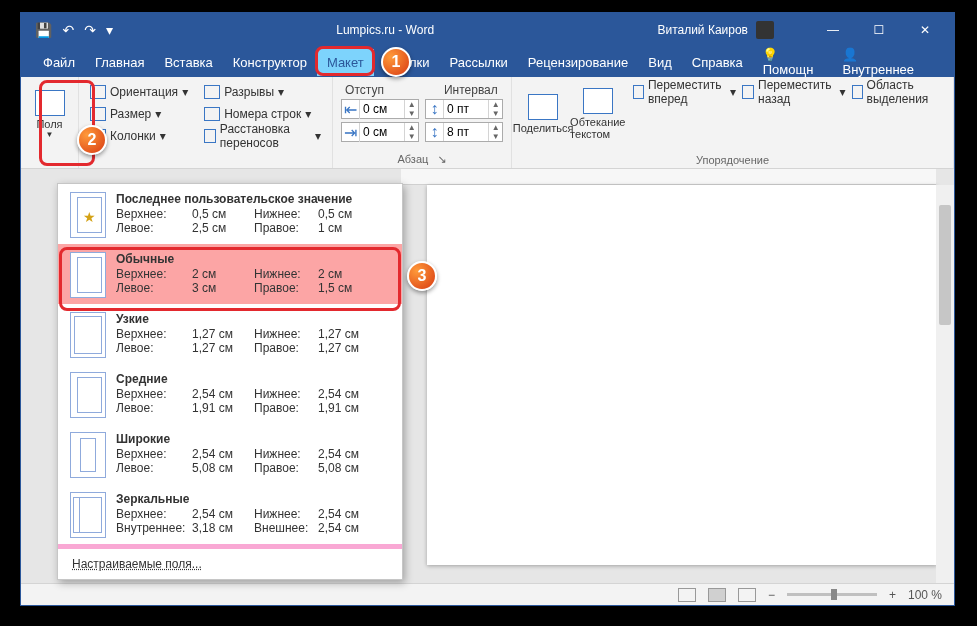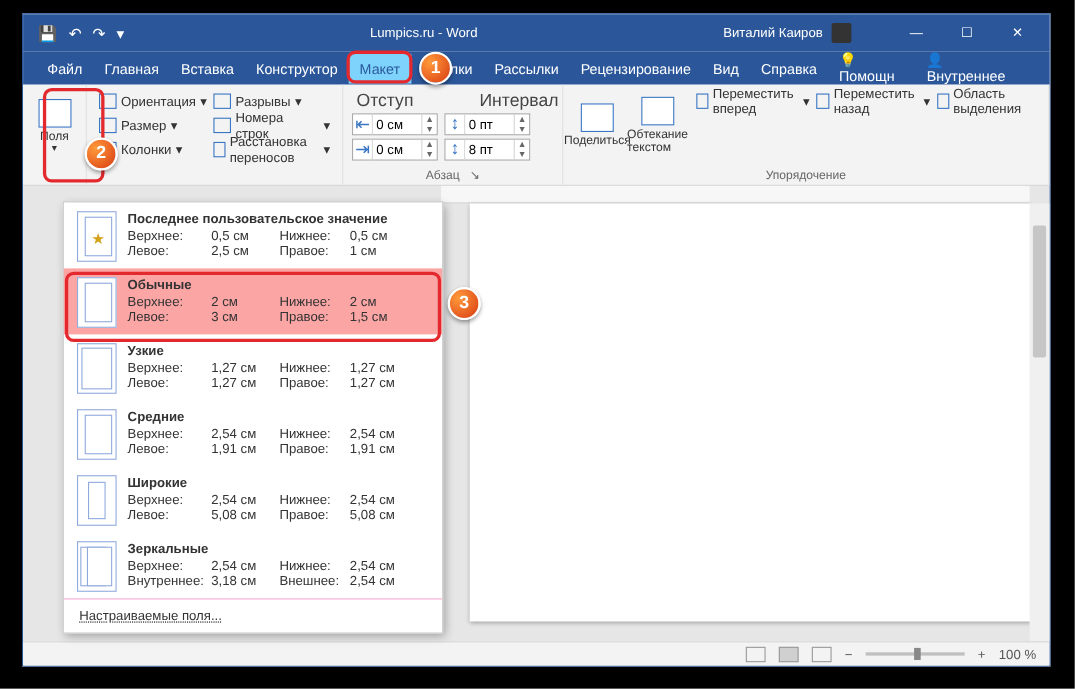--- a/index.html
+++ b/index.html
@@ -22,21 +22,21 @@
 
 .ribbon { height: 92px; background: #f3f3f3; border-bottom: 1px solid #d4d4d4; display: flex; position: relative; }
 .rgroup { border-right: 1px solid #e1e1e1; padding: 4px 8px 2px; display: flex; flex-direction: column; }
 .rgroup .body { flex: 1; display: flex; align-items: flex-start; gap: 4px; }
 .rgroup .grplabel { text-align: center; font-size: 11px; color: #666; padding-top: 2px; }
 
 .big-btn { display: flex; flex-direction: column; align-items: center; justify-content: center; width: 46px; height: 66px; font-size: 11px; color: #333; }
 .big-btn .ico { width: 30px; height: 26px; border: 1px solid #3a76c4; background: #fff; margin-bottom: 2px; }
 .small-row { font-size: 12px; color: #333; display: flex; align-items: center; gap: 4px; height: 22px; padding: 0 3px; }
 .small-row .ic { width: 16px; height: 14px; border: 1px solid #3a76c4; display: inline-block; }
-.labels-row { display: flex; gap: 20px; font-size: 16px; color: #444; padding: 2px 4px; }
+.labels-row { display: flex; gap: 20px; font-size: 12px; color: #444; padding: 2px 4px; }
 .spin { display: inline-flex; align-items: center; border: 1px solid #ababab; background: #fff; height: 20px; }
 .spin .ic { width: 18px; display: flex; justify-content: center; color: #3a76c4; border-right: 1px solid #d4d4d4; }
 .spin input { border: none; width: 44px; font-size: 12px; padding: 0 3px; }
 .spin .caret { width: 14px; color: #666; font-size: 8px; line-height: 9px; text-align: center; border-left: 1px solid #d4d4d4; }
 
 .hl-red { position: absolute; border: 3px solid #e3292e; border-radius: 8px; pointer-events: none; z-index: 50; }
 .badge { position: absolute; width: 30px; height: 30px; border-radius: 50%; background: radial-gradient(circle at 30% 30%, #ff9a3a, #d83a12); color: #fff; font-weight: bold; font-size: 16px; display: flex; align-items: center; justify-content: center; border: 2px solid #fff; box-shadow: 0 2px 4px rgba(0,0,0,.4); z-index: 60; }
 
 .docarea { position: absolute; left: 0; top: 156px; right: 0; bottom: 22px; background: #e6e6e6; }
 .page { position: absolute; left: 406px; top: 16px; width: 510px; height: 380px; background: #fff; box-shadow: 0 1px 4px rgba(0,0,0,.3); }
@@ -53,21 +53,21 @@
 .dd-thumb.narrow::before { left: 3px; right: 3px; top: 3px; bottom: 3px; }
 .dd-thumb.wide::before { left: 9px; right: 9px; top: 5px; bottom: 5px; }
 .dd-thumb.mirror::before { left: 8px; right: 3px; top: 4px; bottom: 4px; box-shadow: -6px 0 0 -1px #fff, -6px 0 0 0 #8faadc; }
 .dd-thumb .star { position: absolute; left: 12px; top: 16px; color: #d4a216; font-size: 14px; }
 .dd-body { flex: 1; }
 .dd-title { font-weight: bold; margin-bottom: 1px; }
 .dd-row { display: flex; }
 .dd-lab { width: 76px; }
 .dd-val { width: 62px; }
 .dd-lab2 { width: 64px; }
-.dd-foot { border-top: 1px solid #f9a8d4; padding: 8px 14px; }
+.dd-foot { border-top: 5px solid #f9a8d4; padding: 8px 14px; }
 .dd-foot span { text-decoration: underline dotted; }
 
 .statusbar { position: absolute; left: 0; right: 0; bottom: 0; height: 22px; background: #f3f3f3; border-top: 1px solid #d4d4d4; display: flex; align-items: center; justify-content: flex-end; gap: 12px; padding: 0 12px; font-size: 12px; color: #555; }
 .statusbar .sb-ic { width: 18px; height: 14px; border: 1px solid #999; }
 .slider { width: 90px; height: 3px; background: #c0c0c0; position: relative; }
 .slider::after { content: ""; position: absolute; left: 44px; top: -4px; width: 6px; height: 11px; background: #888; }
 </style>
 </head>
 <body>
 
@@ -115,21 +115,21 @@
       <div class="body">
         <div class="big-btn">
           <div class="ico"></div>
           <span>Поля</span>
           <span style="font-size:8px">▼</span>
         </div>
       </div>
     </div>
     <div class="rgroup" style="width:300px">
       <div class="body" style="flex-direction:column;gap:0">
-        <div style="display:flex;gap:0">
+        <div style="display:flex;gap:10px">
           <div style="display:flex;flex-direction:column">
             <div class="small-row"><span class="ic"></span><span>Ориентация</span> ▾</div>
             <div class="small-row"><span class="ic"></span><span>Размер</span> ▾</div>
             <div class="small-row"><span class="ic"></span><span>Колонки</span> ▾</div>
           </div>
           <div style="display:flex;flex-direction:column">
             <div class="small-row"><span class="ic"></span><span>Разрывы</span> ▾</div>
             <div class="small-row"><span class="ic"></span><span>Номера строк</span> ▾</div>
             <div class="small-row"><span class="ic"></span><span>Расстановка переносов</span> ▾</div>
           </div>

